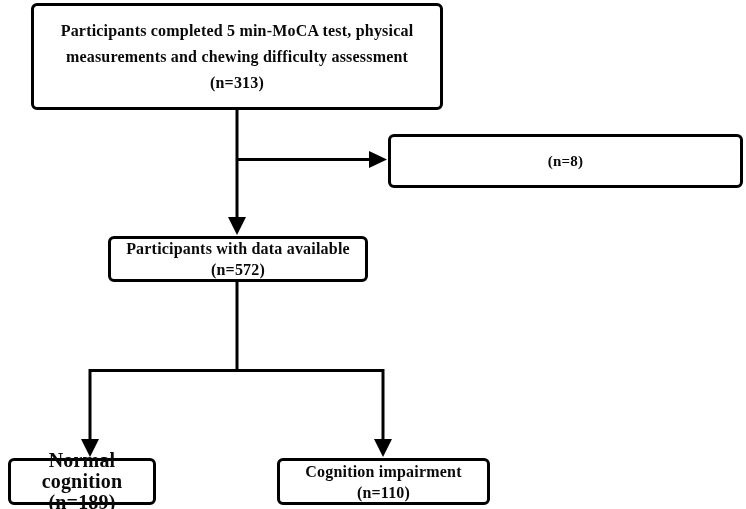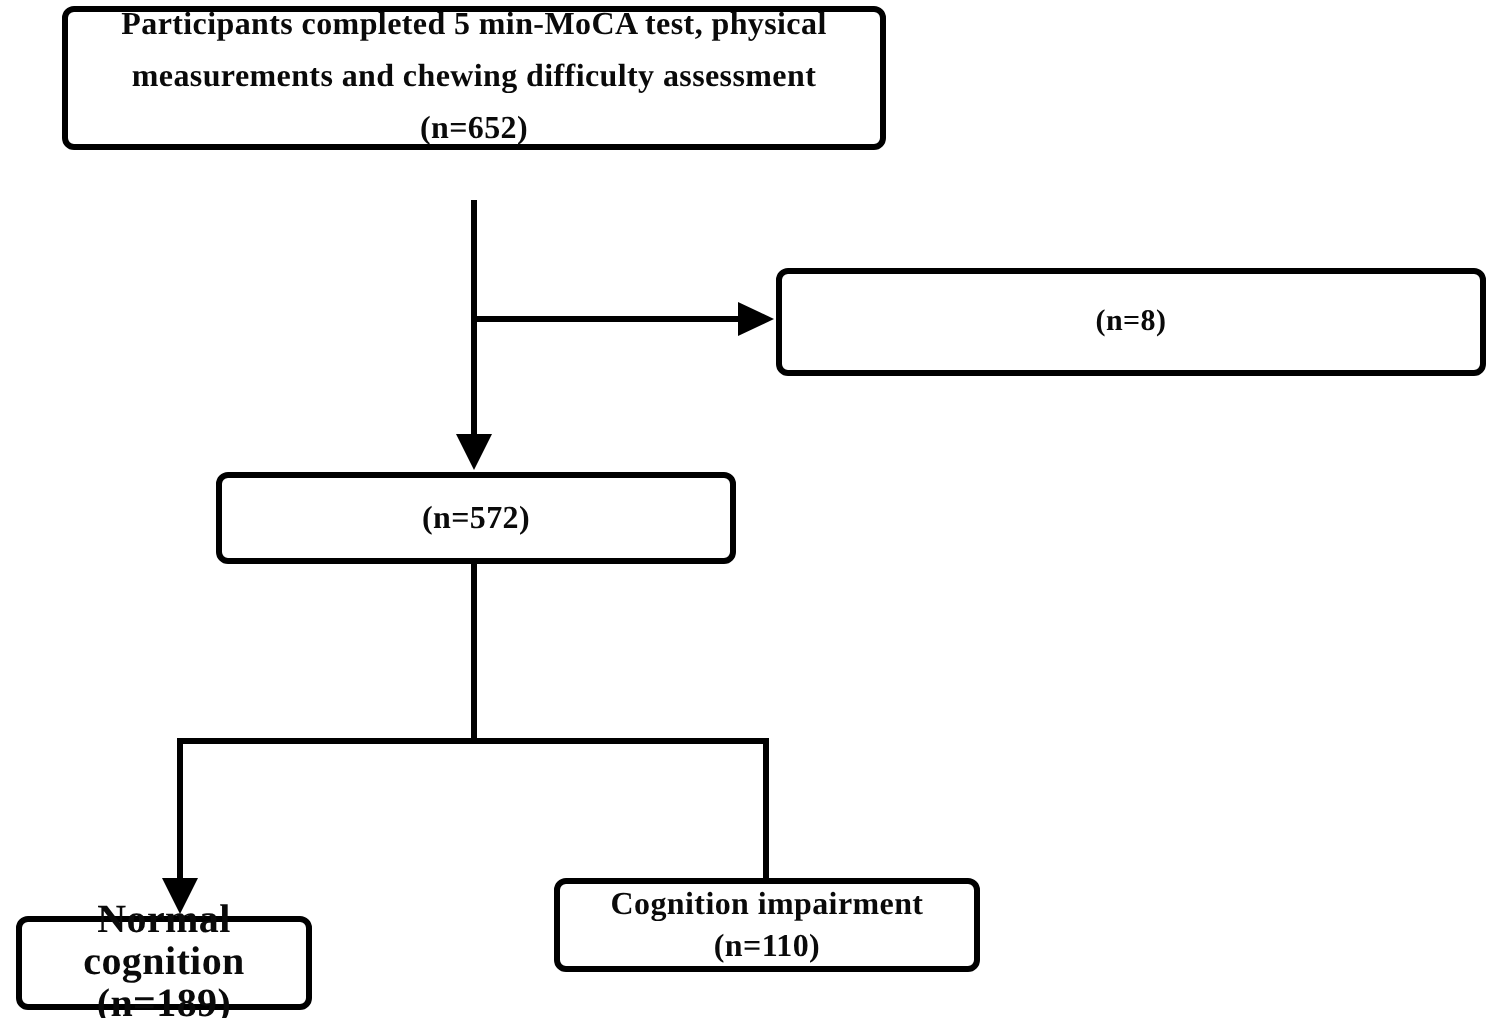--- a/index.html
+++ b/index.html
@@ -38,40 +38,40 @@
     font-weight: bold;
     letter-spacing: 0.2px;
     z-index: 2;
     padding: 2px 6px;
   }
   .node .n-line {
     display: block;
   }
   .node-initial {
     left: 31px; top: 3px;
-    width: 412px; height: 72px;
+    width: 412px; height: 107px;
     font-size: 16px; line-height: 26px;
   }
   .node-excluded {
     left: 388px; top: 134px;
     width: 355px; height: 54px;
     font-size: 15px; line-height: 23px;
   }
   .node-available {
     left: 108px; top: 236px;
     width: 260px; height: 46px;
     font-size: 16px; line-height: 21px;
   }
   .node-normal {
     left: 8px; top: 458px;
     width: 148px; height: 47px;
     font-size: 20px; line-height: 21px;
   }
   .node-impairment {
-    left: 277px; top: 439px;
+    left: 277px; top: 458px;
     width: 213px; height: 47px;
     font-size: 16px; line-height: 21px;
   }
   .conn-line {
     stroke: #000000;
     stroke-width: 3;
     fill: none;
   }
   .conn-head {
     fill: #000000;
@@ -97,28 +97,29 @@
 
     <path class="conn-line" d="M90,369 L90,441"></path>
     <polygon class="conn-head" points="90,457 81,439 99,439"></polygon>
 
     <path class="conn-line" d="M383,369 L383,441"></path>
     <polygon class="conn-head" points="383,457 374,439 392,439"></polygon>
   </svg>
 
   <div class="node node-initial">
     <span class="label-line">Participants completed 5 min-MoCA test, physical measurements and chewing difficulty assessment</span>
-    <span class="n-line">(n=652)</span>
+    <span class="n-line">(n=313)</span>
   </div>
 
   <div class="node node-excluded">
     <span class="n-line">(n=8)</span>
   </div>
 
   <div class="node node-available">
+    <span class="label-line">Participants with data available</span>
     <span class="n-line">(n=572)</span>
   </div>
 
   <div class="node node-normal">
     <span class="label-line">Normal cognition</span>
     <span class="n-line">(n=189)</span>
   </div>
 
   <div class="node node-impairment">
     <span class="label-line">Cognition impairment</span>

